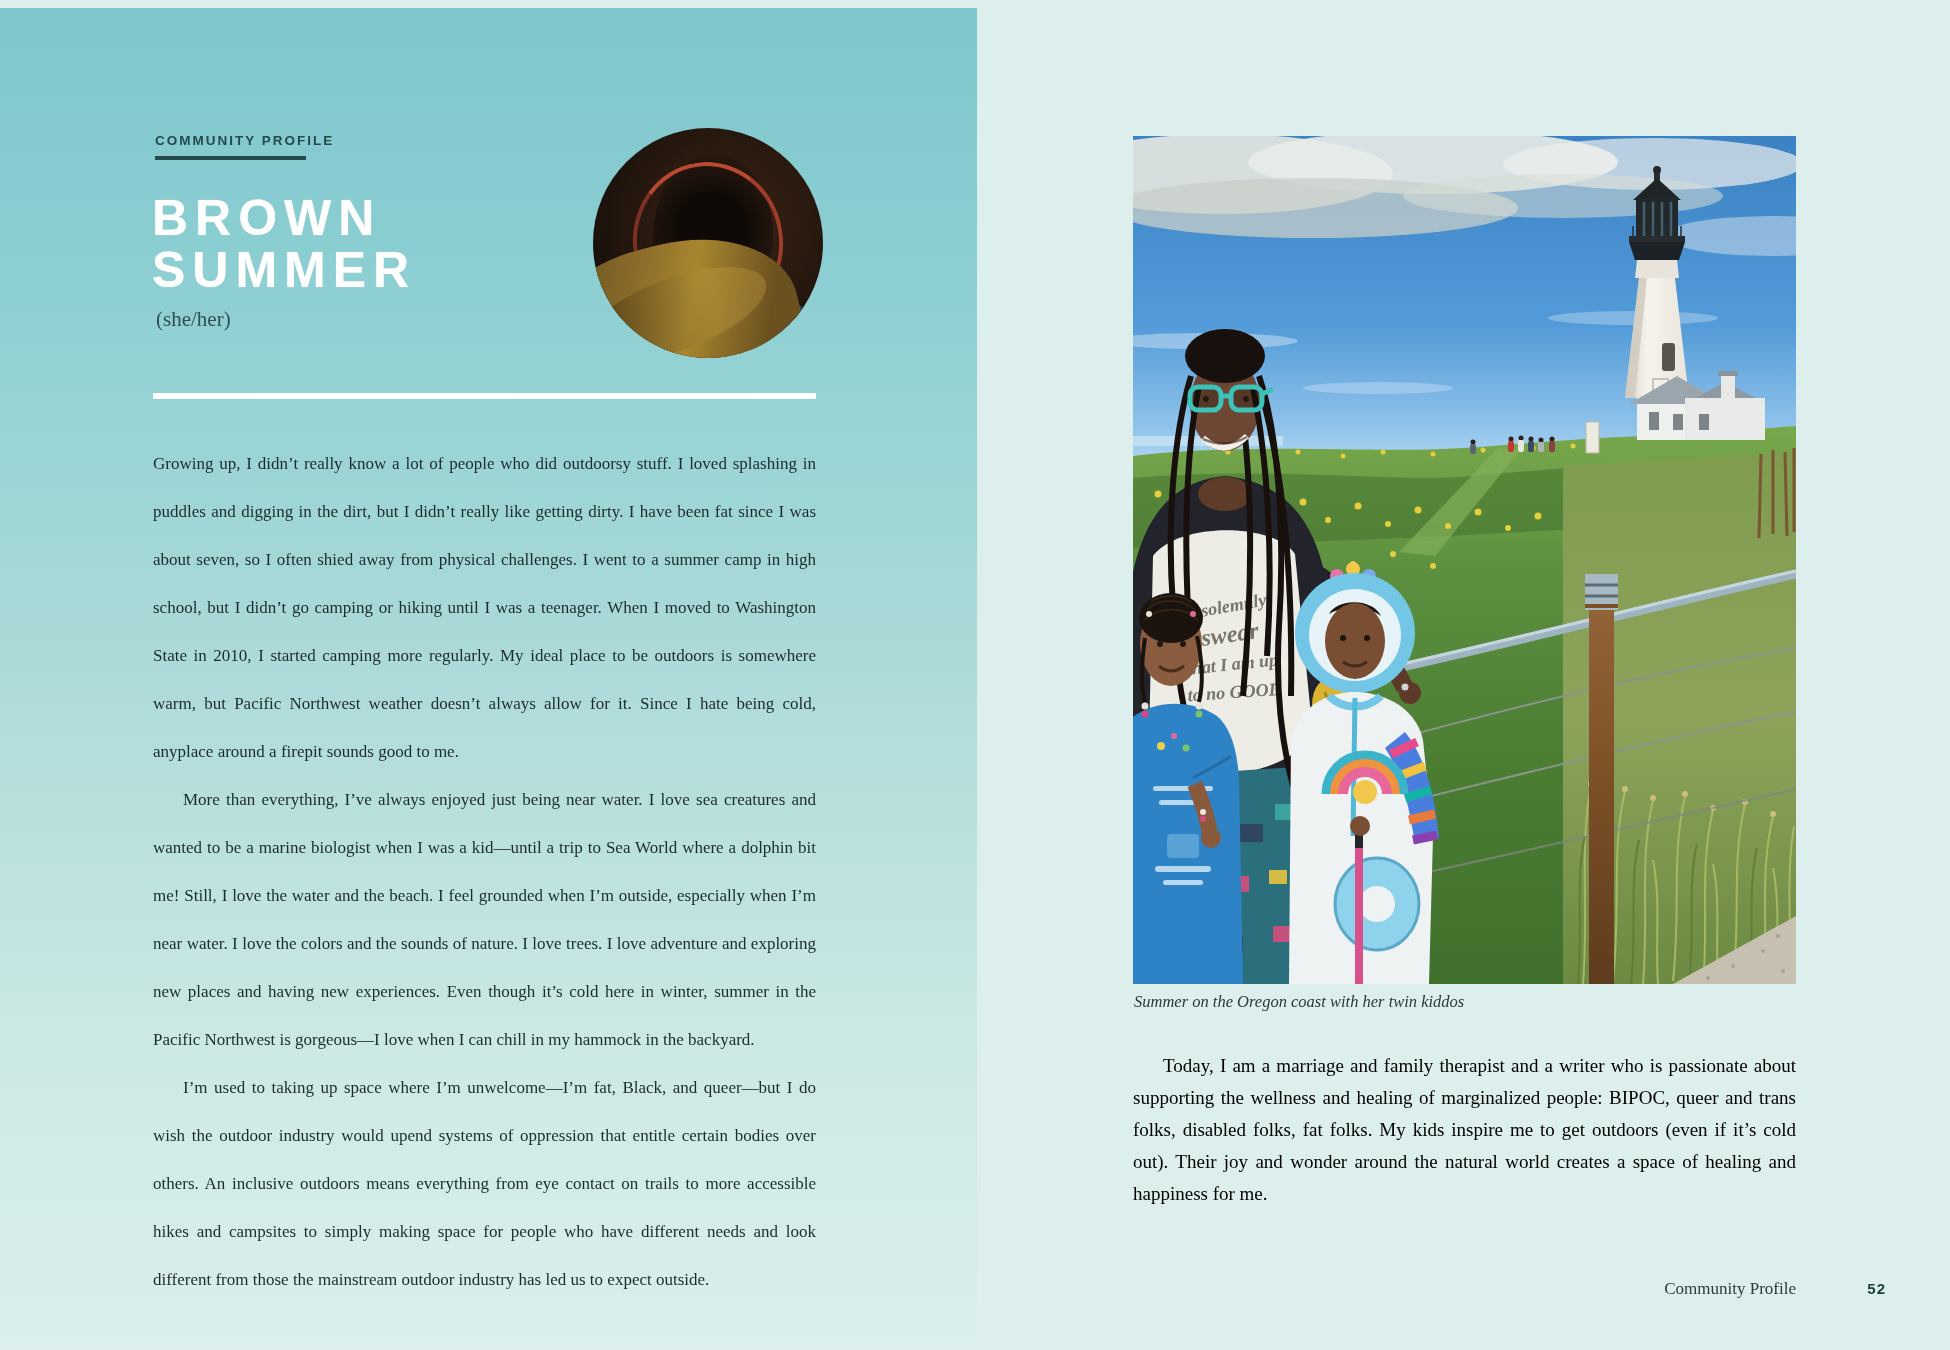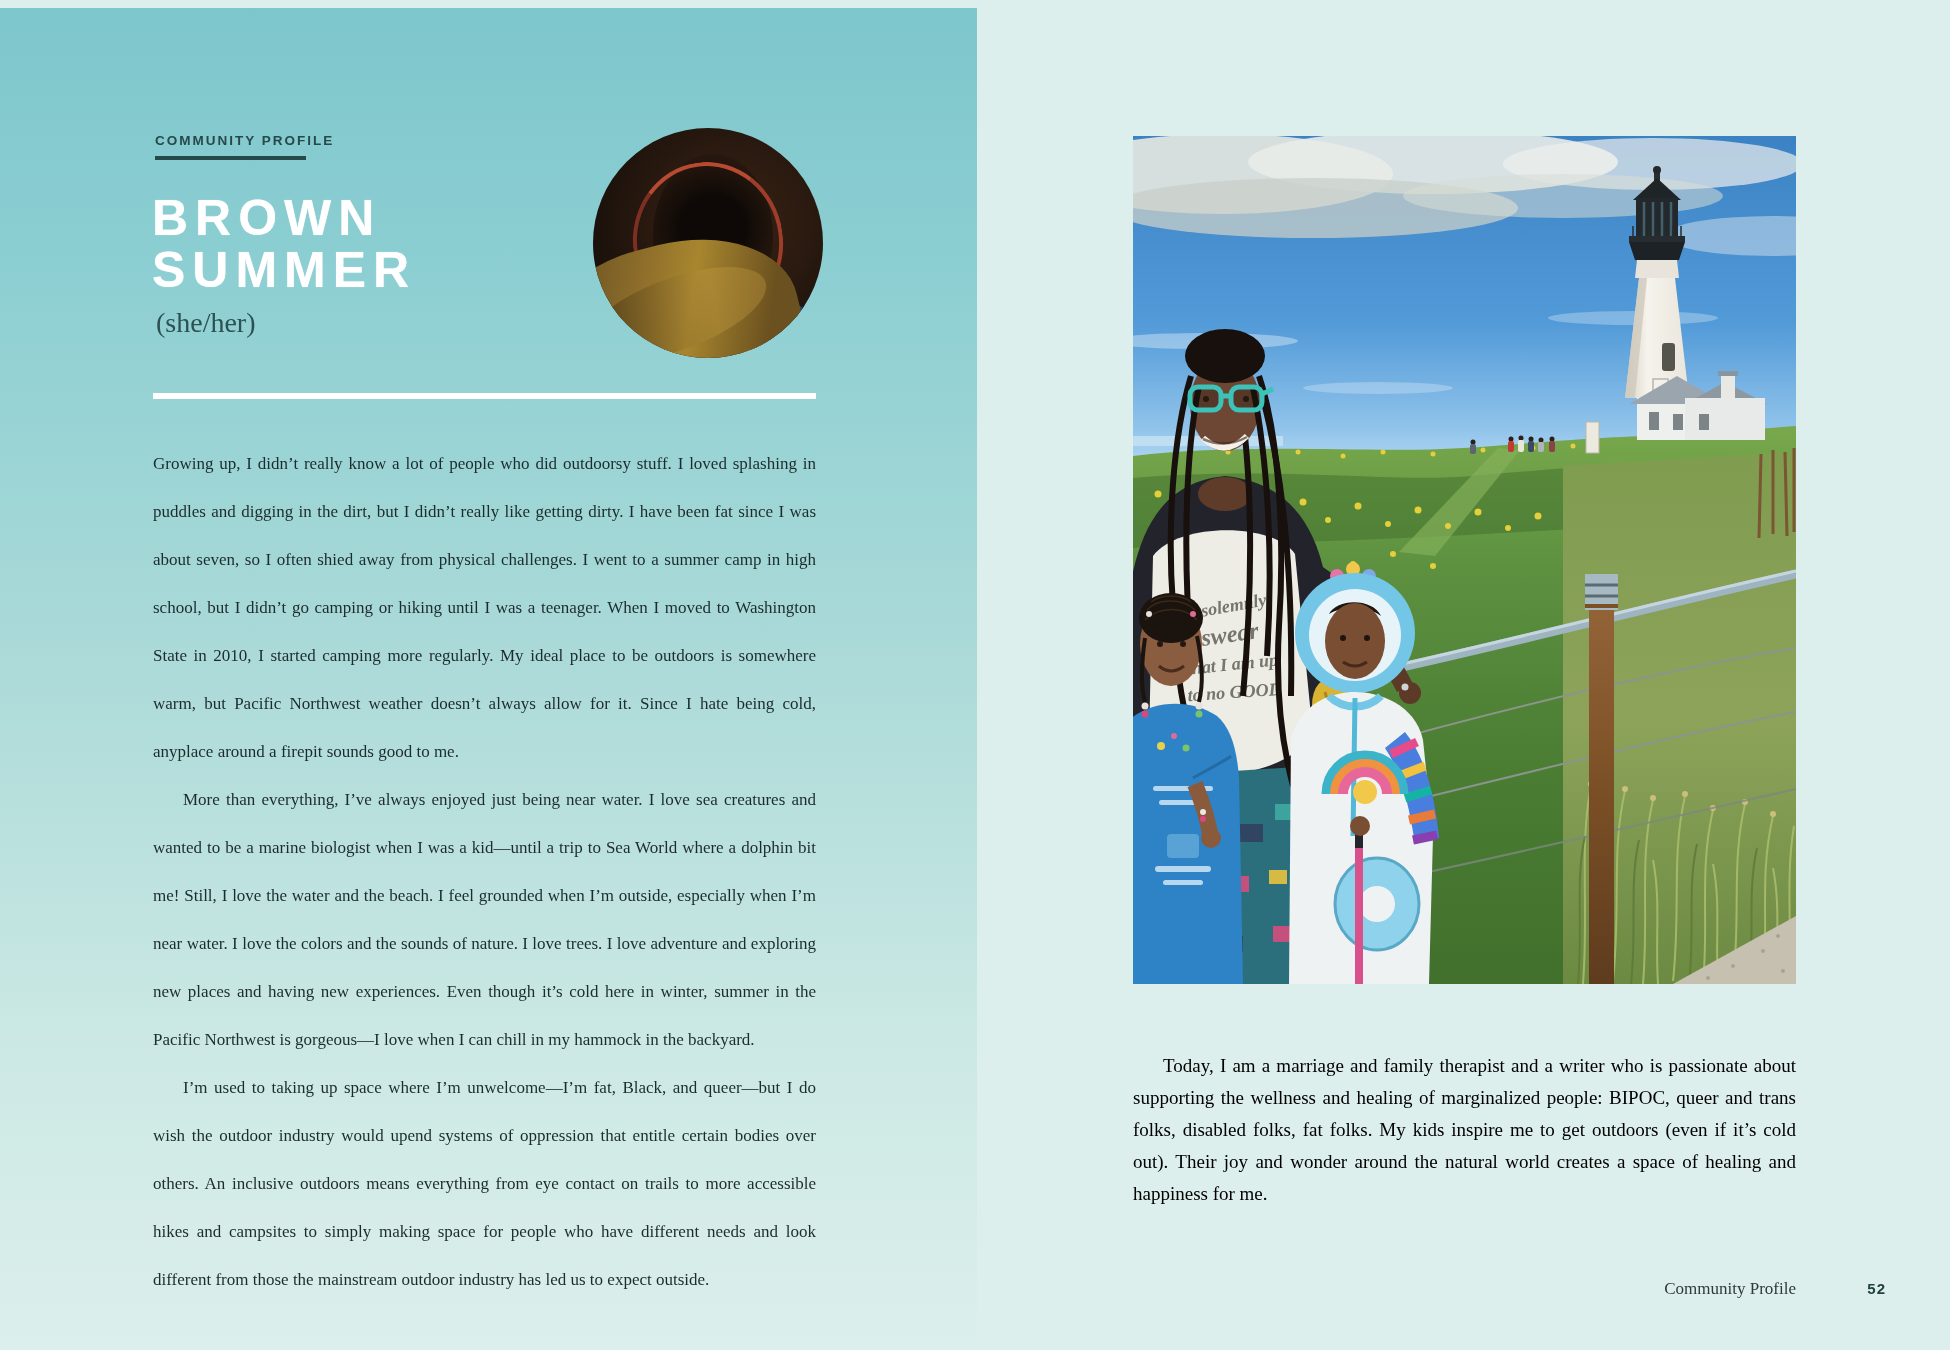--- a/index.html
+++ b/index.html
@@ -10,21 +10,21 @@
     background:linear-gradient(180deg,#7dc6cc 0%,#8bced2 18%,#abdad8 48%,#cde9e5 78%,#dcefec 100%);}
   .page-right{position:absolute;left:977px;top:0;width:973px;height:1350px;background:#ddefec;}
 
   .kicker{position:absolute;left:155px;top:125px;font-family:"Liberation Sans",sans-serif;
     font-size:13.5px;font-weight:bold;letter-spacing:2px;color:#26494b;}
   .kicker-rule{position:absolute;left:155px;top:148px;width:151px;height:4px;background:#26494b;}
 
   .profile-name{position:absolute;left:152px;top:184px;font-family:"Liberation Sans",sans-serif;
     font-weight:bold;font-size:50px;line-height:52px;letter-spacing:7px;color:#ffffff;
     text-shadow:0 0 1px rgba(255,255,255,.65);}
-  .pronouns{position:absolute;left:156px;top:299px;font-size:28px;color:#2d5153;}
+  .pronouns{position:absolute;left:156px;top:299px;font-size:21px;color:#2d5153;}
 
   .avatar{position:absolute;left:593px;top:120px;width:230px;height:230px;border-radius:50%;overflow:hidden;
     background:radial-gradient(circle at 60% 42%,#3a2315 0%,#2b1a10 40%,#17100a 78%,#0f0a07 100%);}
   .avatar>div{position:absolute;}
   .av-head{left:60px;top:26px;width:120px;height:164px;border-radius:50%;
     background:radial-gradient(circle at 50% 45%,#0e0906 30%,rgba(14,9,6,0) 75%);}
   .av-cord{left:40px;top:34px;width:142px;height:152px;border:4px solid transparent;
     border-top-color:#b84a31;border-right-color:#a03d2a;border-left-color:#7e2f22;
     border-radius:50%;transform:rotate(-8deg);}
   .av-glasses{left:142px;top:146px;width:46px;height:7px;border-radius:4px;background:#2f9e96;transform:rotate(9deg);}
@@ -431,20 +431,21 @@
         <circle cx="227" cy="690" r="10" fill="#7a4e33"></circle>
       </g>
 
       <g>
         <circle cx="277" cy="557" r="11" fill="#5d3a28"></circle>
         <circle cx="272" cy="551" r="3.5" fill="#cfd4d6"></circle>
       </g>
     </svg>
   </div>
 
+  <div class="caption">Summer on the Oregon coast with her twin kiddos</div>
 
   <div class="right-copy">
     <p>Today, I am a marriage and family therapist and a writer who is passionate about supporting the wellness and healing of marginalized people: BIPOC, queer and trans folks, disabled folks, fat folks. My kids inspire me to get outdoors (even if it’s cold out). Their joy and wonder around the natural world creates a space of healing and happiness for me.</p>
   </div>
 
   <div class="footer-section">Community Profile</div>
   <div class="page-num">52</div>
 
 </div>
 

